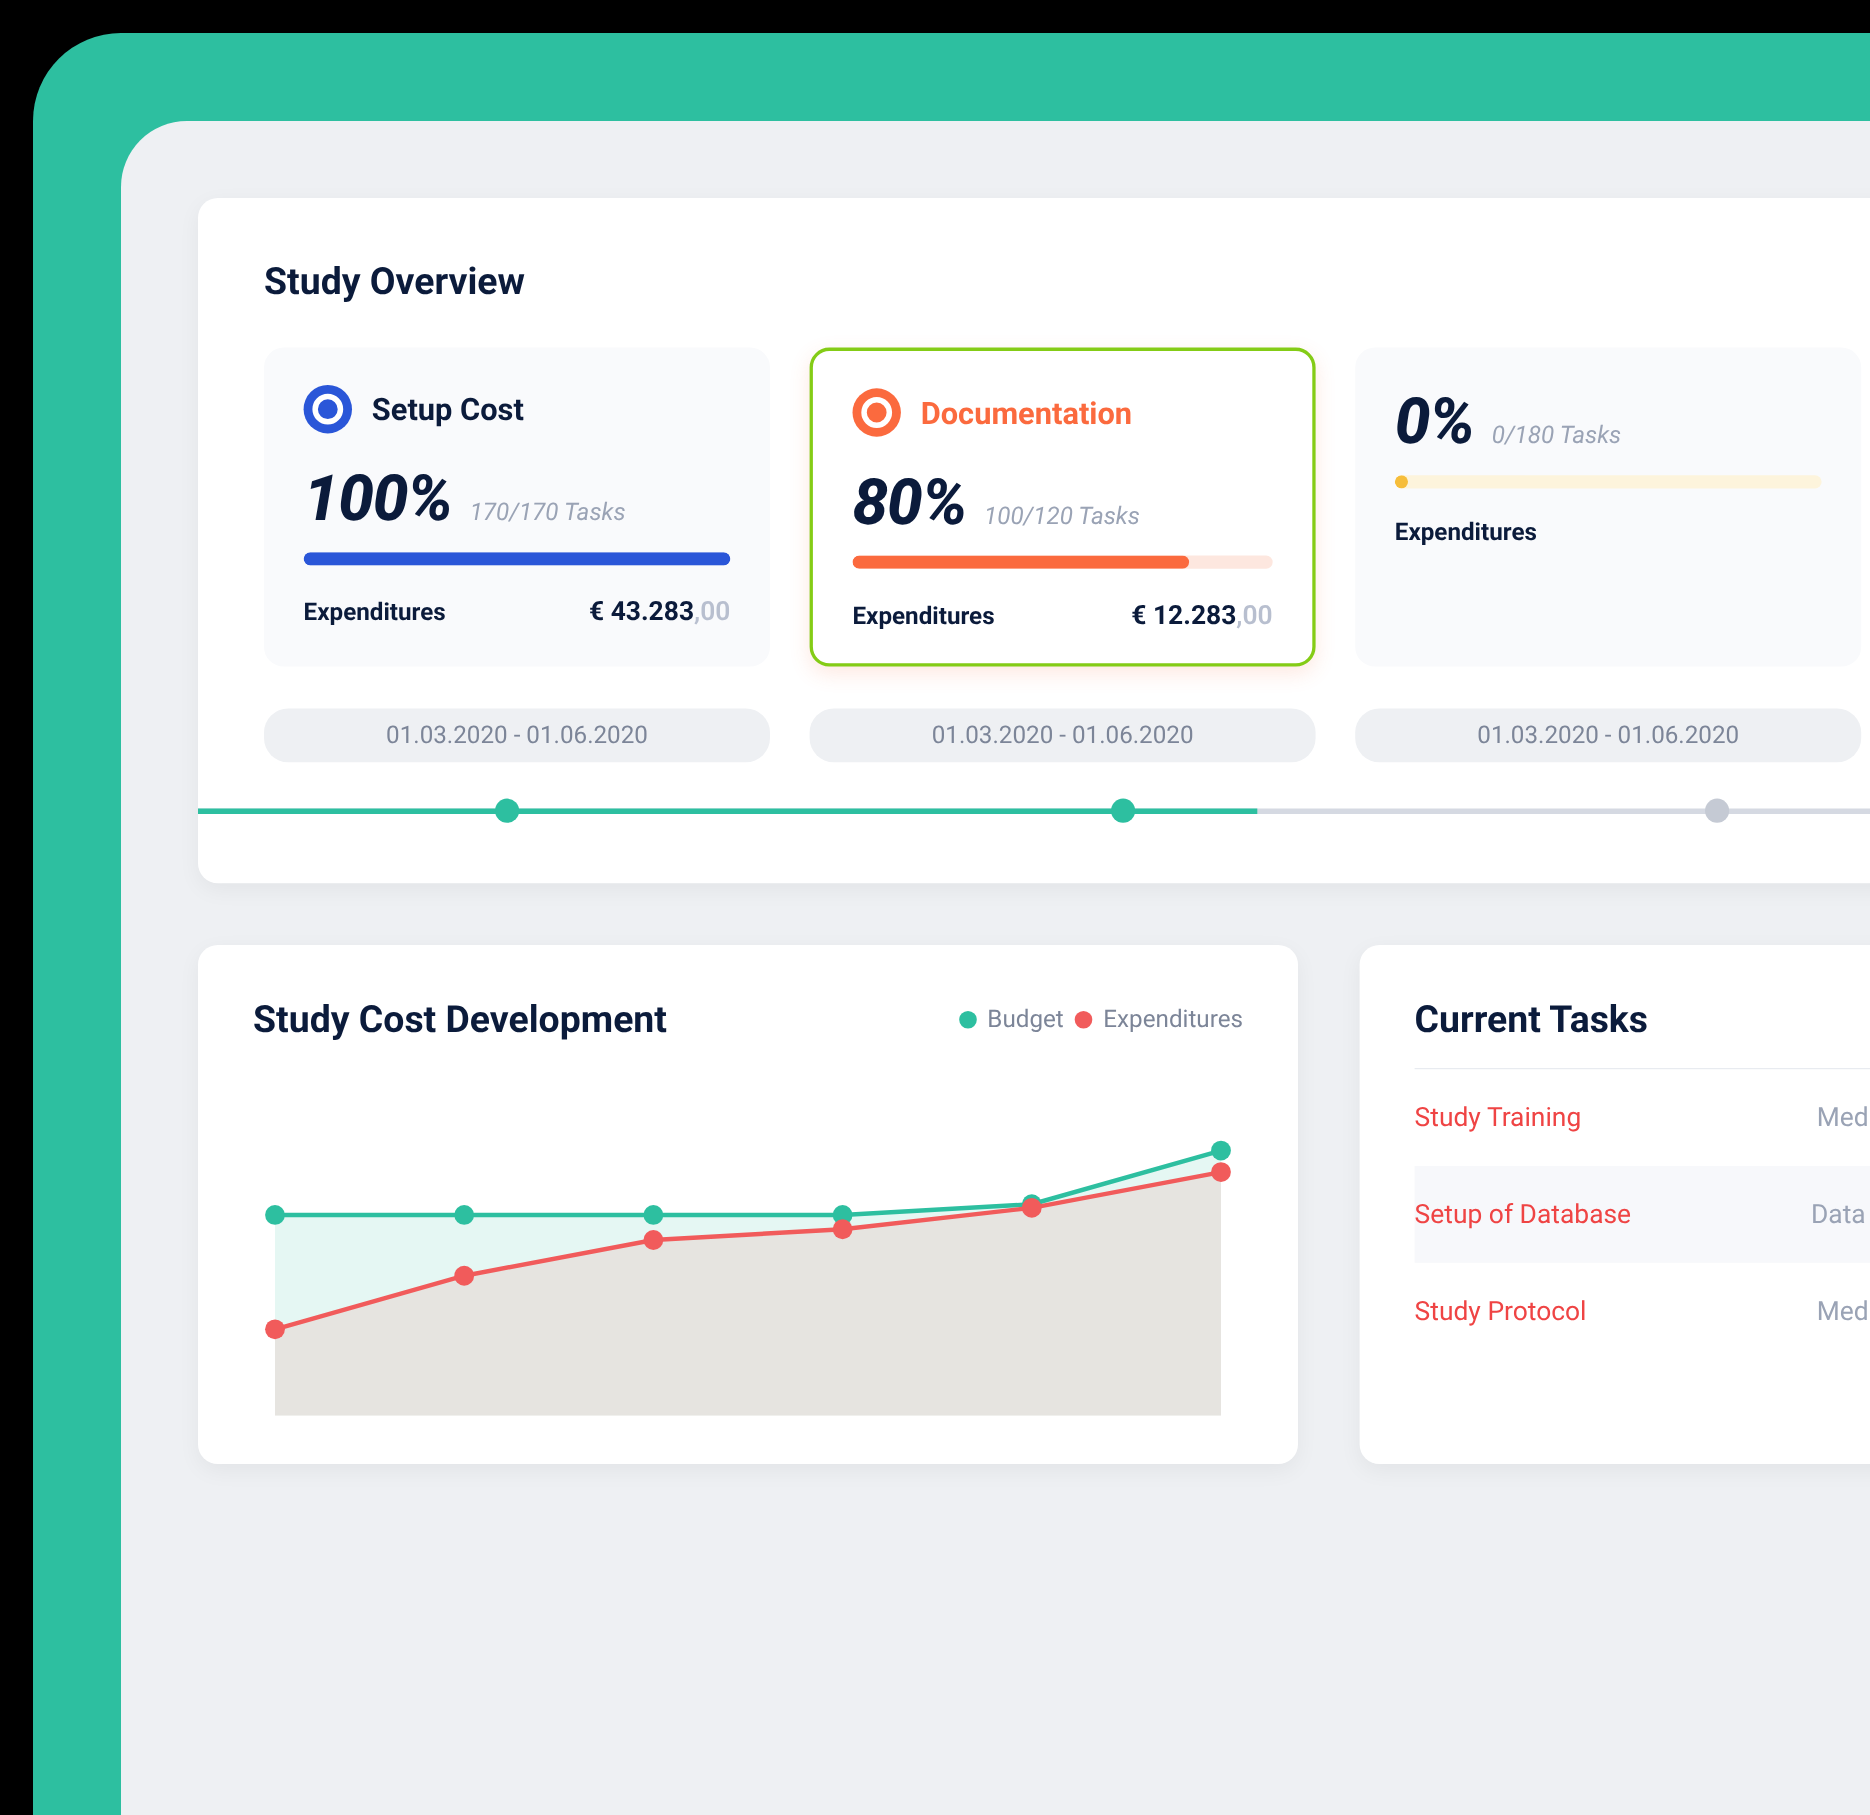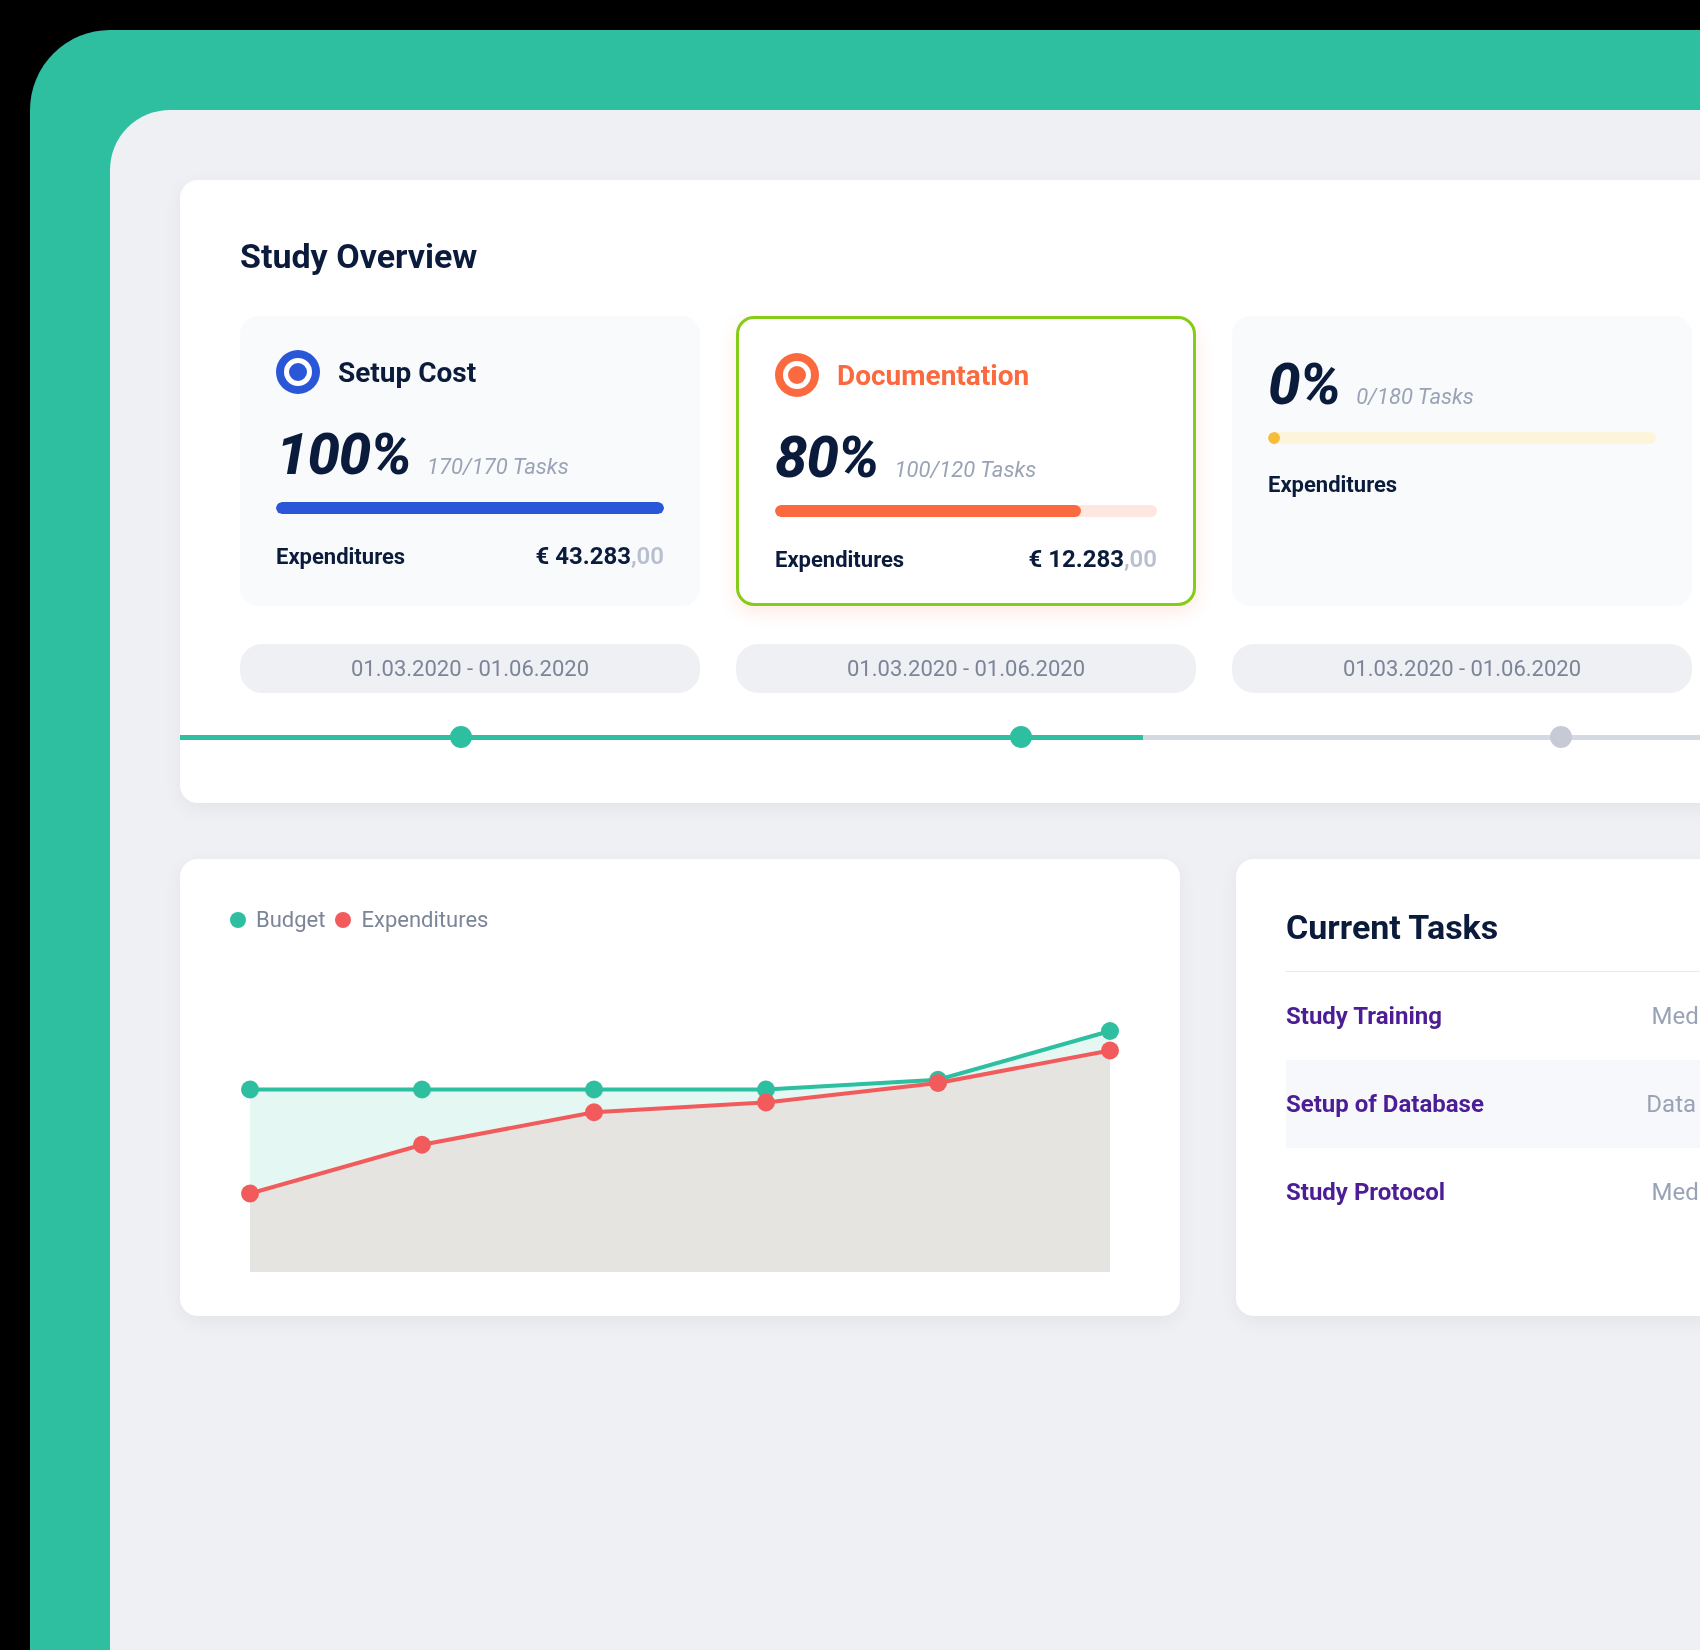--- a/index.html
+++ b/index.html
@@ -115,21 +115,21 @@
   .legend-item { display:flex; align-items:center; gap:10px;}
   .legend-dot { width:16px; height:16px; border-radius:50%;}
   .legend-dot.green{background:#2dbfa0;}
   .legend-dot.red{background:#f15b5b;}
   .chart { width: 900px; height: 300px; }
   .tasks-panel { width: 540px; padding: 48px 0 0 50px;}
   .tasks-title { font-size: 34px; font-weight:700; color:#0b1b3b; margin-bottom: 24px; padding-right:40px;}
   .tasks-divider { height:1px; background:#e6e9ef; margin-right:0;}
   .task-row { display:flex; justify-content:space-between; align-items:center; padding: 30px 40px 30px 0; font-size:24px;}
   .task-row.alt { background:#f7f8fb;}
-  .task-name { font-weight:700; color:#4c1d95;}
+  .task-name { font-weight:400; color:#ef4444;}
   .task-cat { color:#9aa3b5;}
 </style>
 </head>
 <body>
 
 <div class="outer-frame">
   <div class="inner-frame">
 
     <div class="panel overview">
       <div class="overview-title">Study Overview</div>
@@ -207,20 +207,21 @@
           <div class="timeline-dot green" style="left:830px"></div>
           <div class="timeline-dot grey" style="left:1370px"></div>
         </div>
       </div>
     </div>
 
     <div class="bottom-row">
 
       <div class="panel cost-panel">
         <div class="cost-head">
+          <div class="cost-title">Study Cost Development</div>
           <div class="legend">
             <div class="legend-item">
               <div class="legend-dot green"></div>
               <span>Budget</span>
             </div>
             <div class="legend-item">
               <div class="legend-dot red"></div>
               <span>Expenditures</span>
             </div>
           </div>

